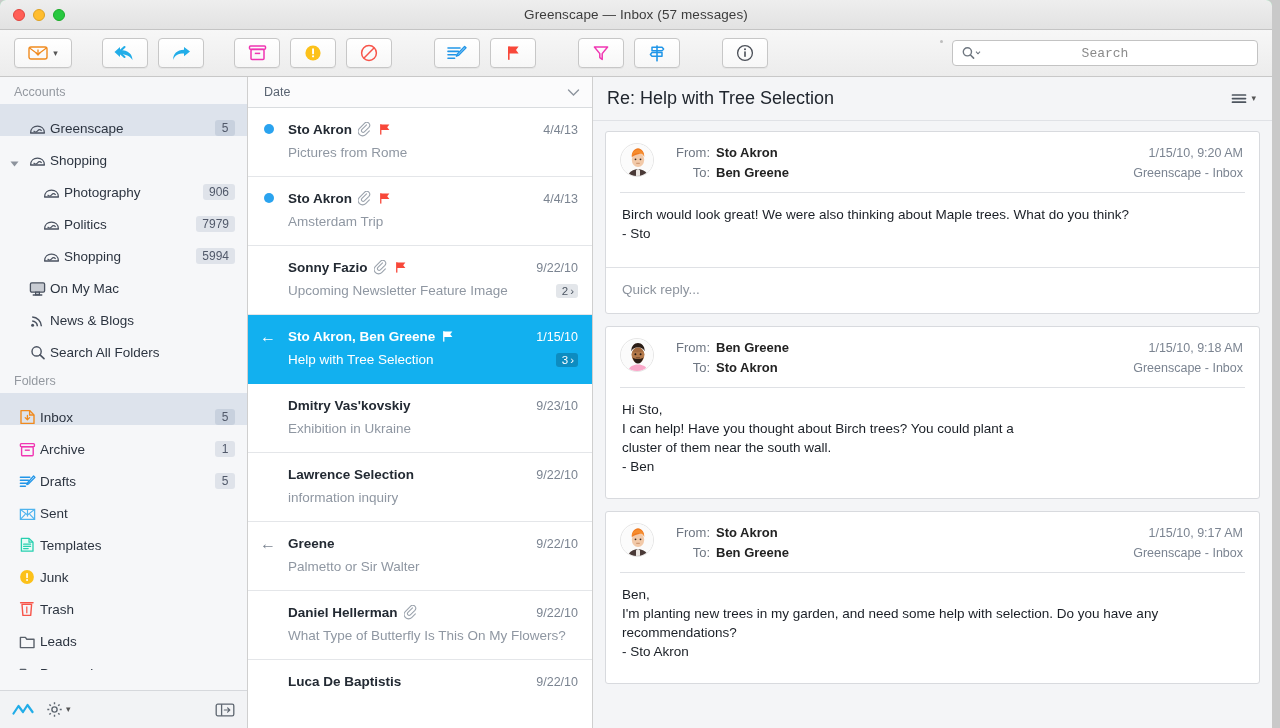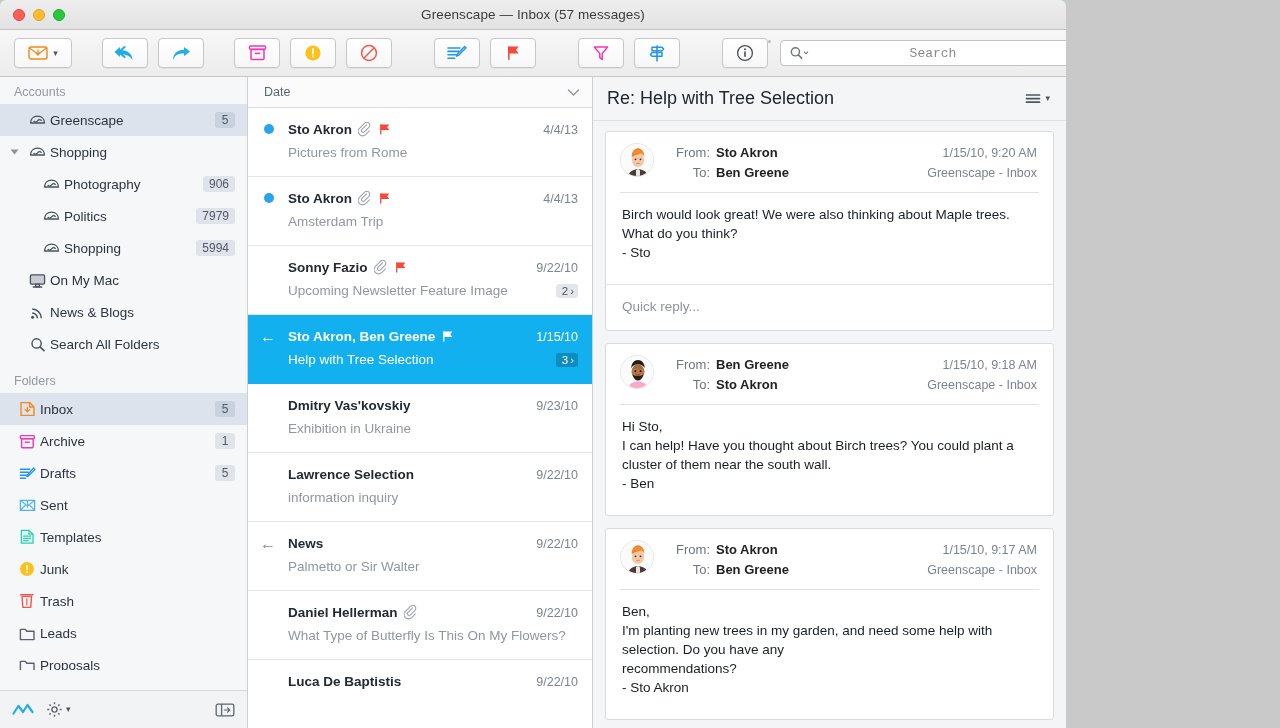--- a/index.html
+++ b/index.html
@@ -3,21 +3,21 @@
 <meta charset="utf-8">
 <style>
   * { box-sizing: border-box; margin: 0; padding: 0; }
   html, body {
     width: 1280px; height: 728px;
     font-family: "Liberation Sans", sans-serif;
     background: #c9c9c9;
     overflow: hidden;
   }
   .window {
-    position: absolute; left: 0; top: 0; width: 1066px; height: 728px;
+    position: absolute; left: 0; top: 0; width: 1272px; height: 728px;
     background: #86efac;
     border-radius: 6px 6px 0 0;
     overflow: hidden;
     display: flex; flex-direction: column;
   }
 
   
   .titlebar {
     height: 30px; flex: 0 0 30px; position: relative;
     background: linear-gradient(#eeeeee, #e2e2e2);
@@ -73,21 +73,21 @@
     width: 248px; flex: 0 0 248px;
     background: #f6f7f9;
     border-right: 1px solid #cfcfcf;
     display: flex; flex-direction: column; gap: 20px;
   }
   .side-scroll { flex: 1 1 auto; overflow: hidden; }
   .side-header {
     font-size: 12.5px; color: #9499a0; padding: 8px 0 5px 14px; font-weight: 400;
   }
   .side-row {
-    height: 32px; display: flex; align-items: center;
+    height: 32px; display: flex; align-items: flex-end;
     padding-right: 12px; cursor: default; position: relative;
   }
   .side-row.sel { background: #dde3ec; }
   .side-ico { width: 26px; flex: 0 0 26px; display: flex; align-items: center; justify-content: center; }
   .side-label { font-size: 13.5px; color: #2c3440; flex: 1 1 auto; white-space: nowrap; }
   .badge {
     font-size: 12px; color: #51596a; background: #dfe3ea;
     border-radius: 3px; padding: 1px 6px; min-width: 20px; text-align: center;
   }
   .side-row.sel .badge { background: #c8d1de; }
@@ -667,21 +667,21 @@
       <span class="mrow-date">9/22/10</span>
     </div>
     <div class="mrow-line2 pad-left">
       <span class="mrow-subject">information inquiry</span>
 
     </div>
           </div>
           <div class="mrow">
             <span class="replied-arrow">←</span>
     <div class="mrow-line1 pad-left">
-      <span class="mrow-sender">News</span>
+      <span class="mrow-sender">Greene</span>
 
       <span class="mrow-date">9/22/10</span>
     </div>
     <div class="mrow-line2 pad-left">
       <span class="mrow-subject">Palmetto or Sir Walter</span>
 
     </div>
           </div>
           <div class="mrow">
     <div class="mrow-line1 pad-left">

